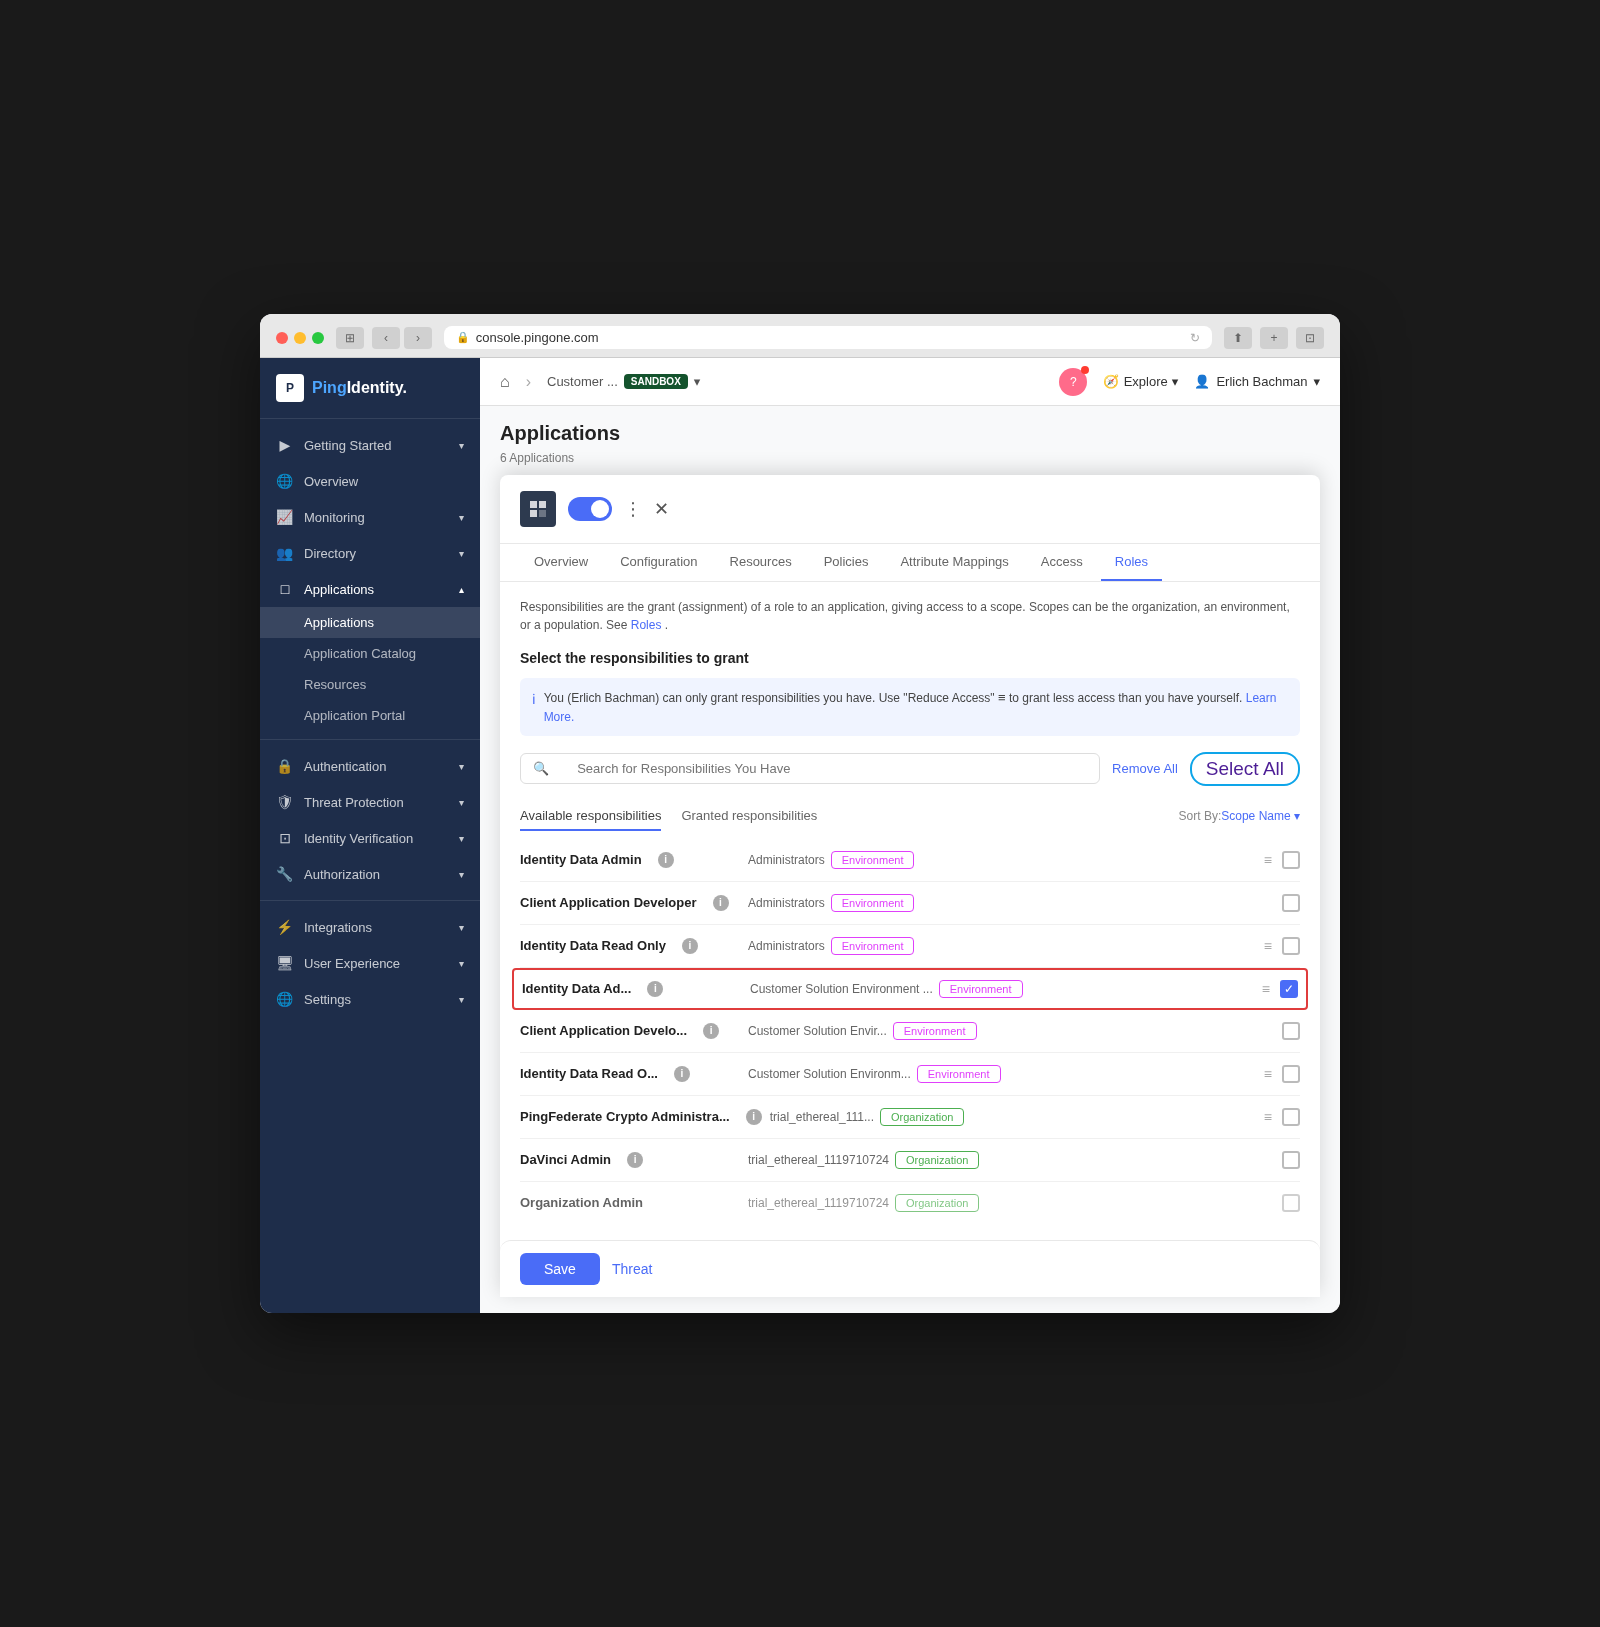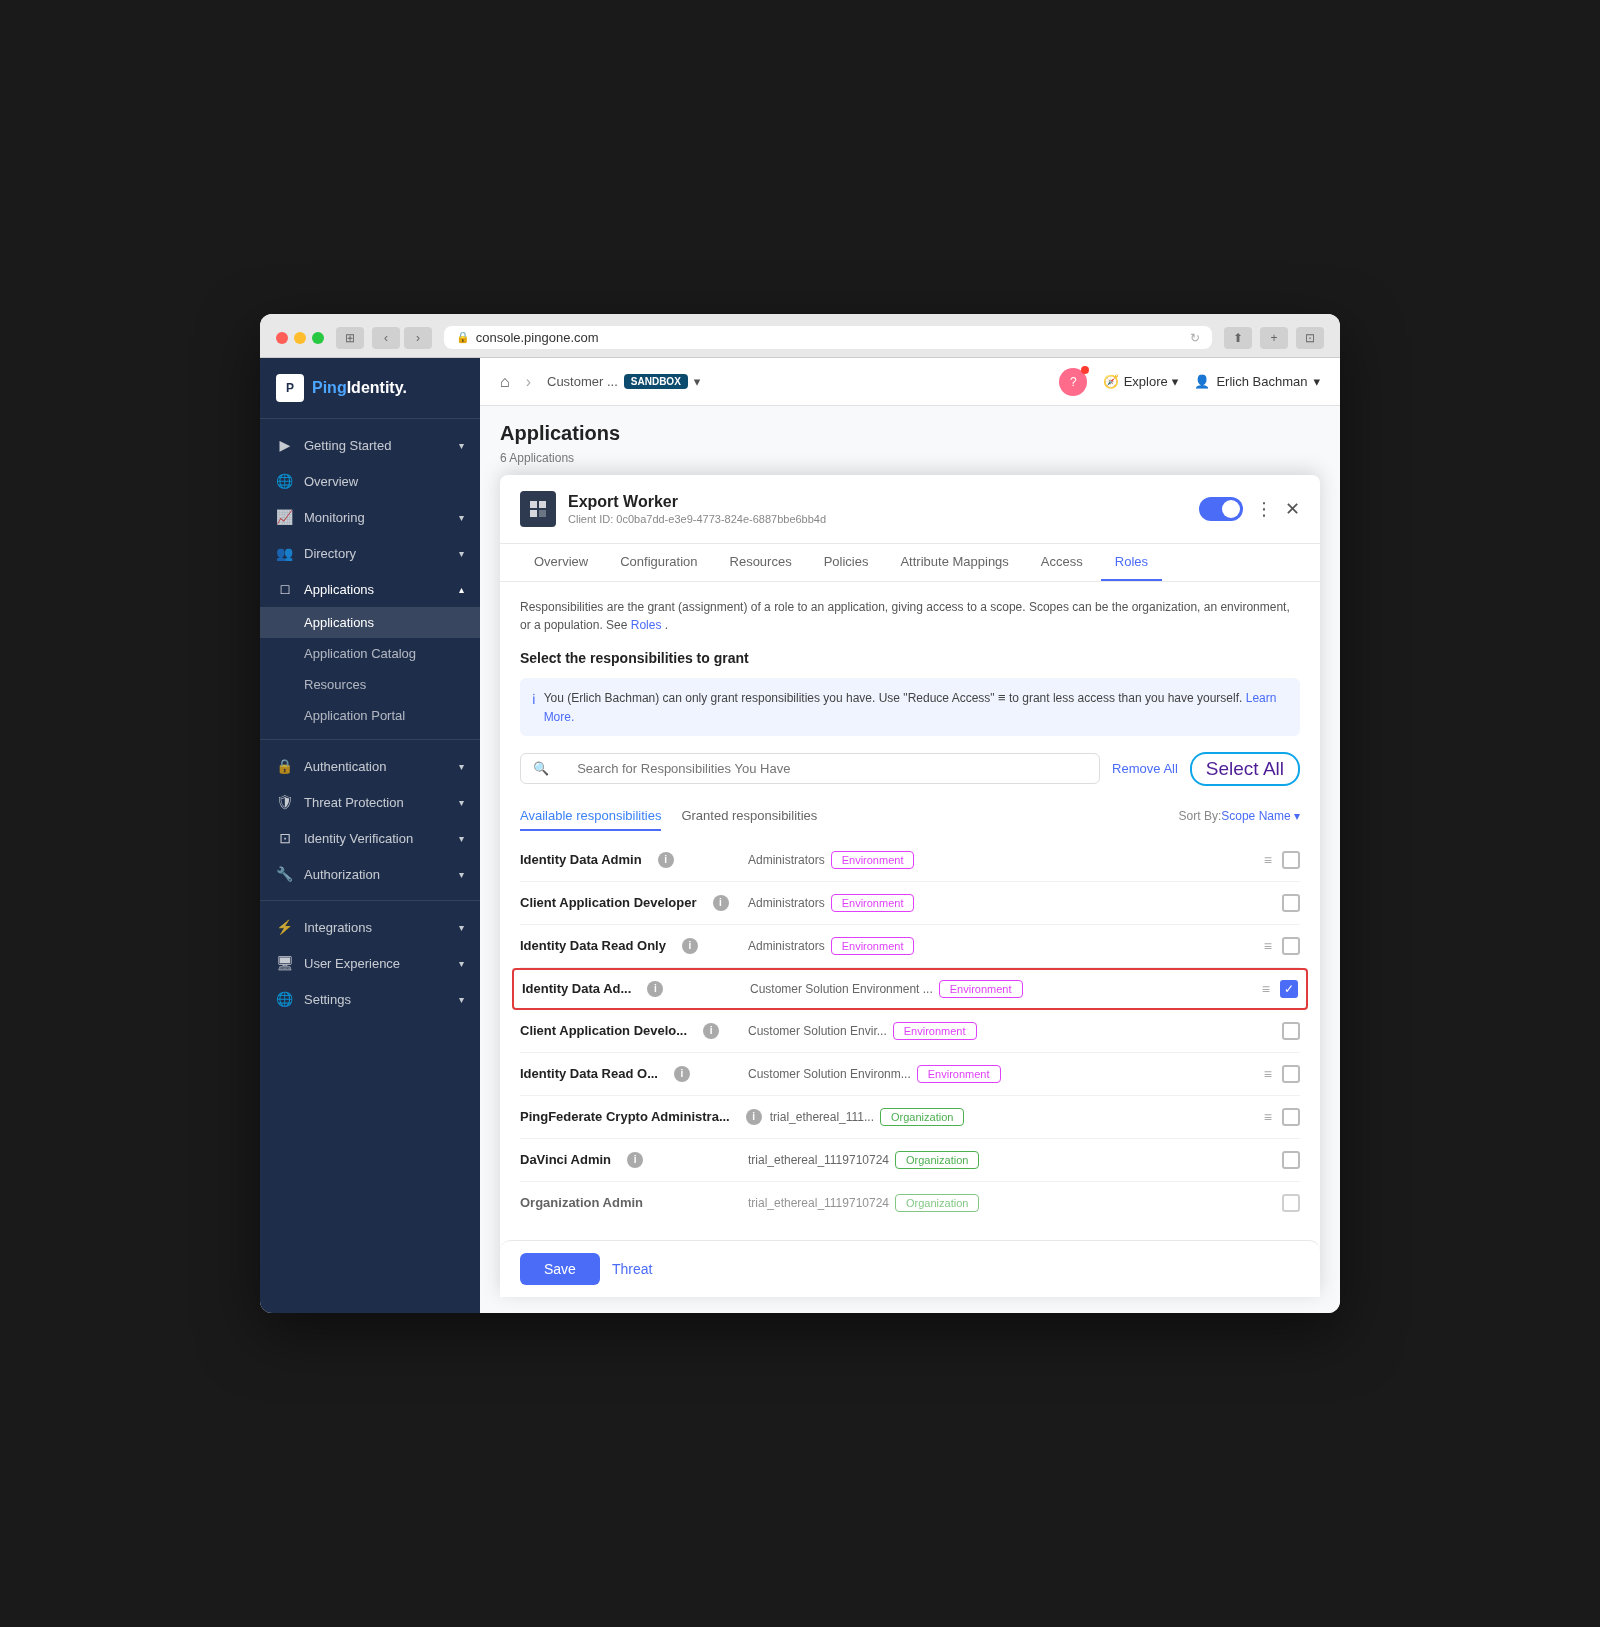--- a/index.html
+++ b/index.html
@@ -152,21 +152,21 @@
     .top-nav-home { font-size: 16px; color: #555; }
     .breadcrumb {
       display: flex;
       align-items: center;
       gap: 6px;
       font-size: 13px;
       color: #555;
     }
     .breadcrumb-sep { color: #aaa; }
     .sandbox-badge {
-      background: #0c4a6e;
+      background: #14532d;
       color: white;
       font-size: 10px;
       font-weight: 700;
       padding: 2px 7px;
       border-radius: 4px;
     }
     .top-nav-right {
       margin-left: auto;
       display: flex;
       align-items: center;
@@ -382,21 +382,21 @@
     }
     .resp-tab {
       font-size: 13px;
       color: #666;
       padding: 6px 0;
       margin-right: 20px;
       cursor: pointer;
       border-bottom: 2px solid transparent;
     }
     .resp-tab.active {
-      color: #3b82f6;
+      color: #404040;
       border-bottom-color: #4a6cf7;
       font-weight: 500;
     }
     .sort-row {
       margin-left: auto;
       display: flex;
       align-items: flex-end;
       font-size: 12px;
       color: #555;
     }
@@ -666,24 +666,20 @@
 
           <div class="panel-header">
             <div class="panel-app-icon">
               <svg width="20" height="20" viewBox="0 0 20 20" fill="none">
                 <rect x="2" y="2" width="7" height="7" fill="white" opacity="0.8"></rect>
                 <rect x="11" y="2" width="7" height="7" fill="white" opacity="0.8"></rect>
                 <rect x="2" y="11" width="7" height="7" fill="white" opacity="0.8"></rect>
                 <rect x="11" y="11" width="7" height="7" fill="white" opacity="0.3"></rect>
               </svg>
             </div>
-            <div class="panel-title-group">
-              <div class="panel-title">Export Worker</div>
-              <div class="panel-subtitle">Client ID: 0c0ba7dd-e3e9-4773-824e-6887bbe6bb4d</div>
-            </div>
             <div class="panel-actions">
               <div class="toggle-switch"></div>
               <span class="panel-more">⋮</span>
               <span class="panel-close">✕</span>
             </div>
           </div>
 
           <div class="panel-tabs">
             <div class="panel-tab">Overview</div>
             <div class="panel-tab">Configuration</div>

